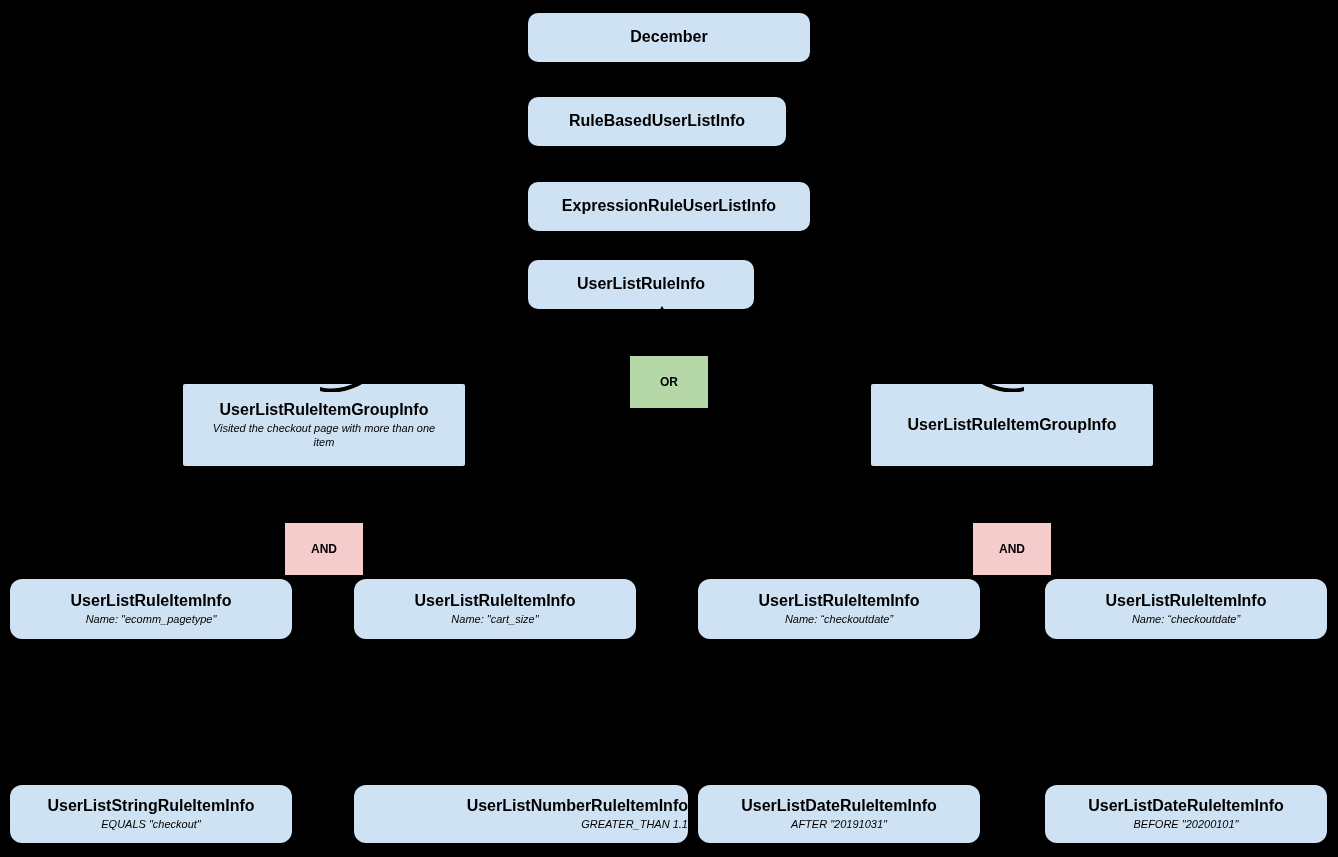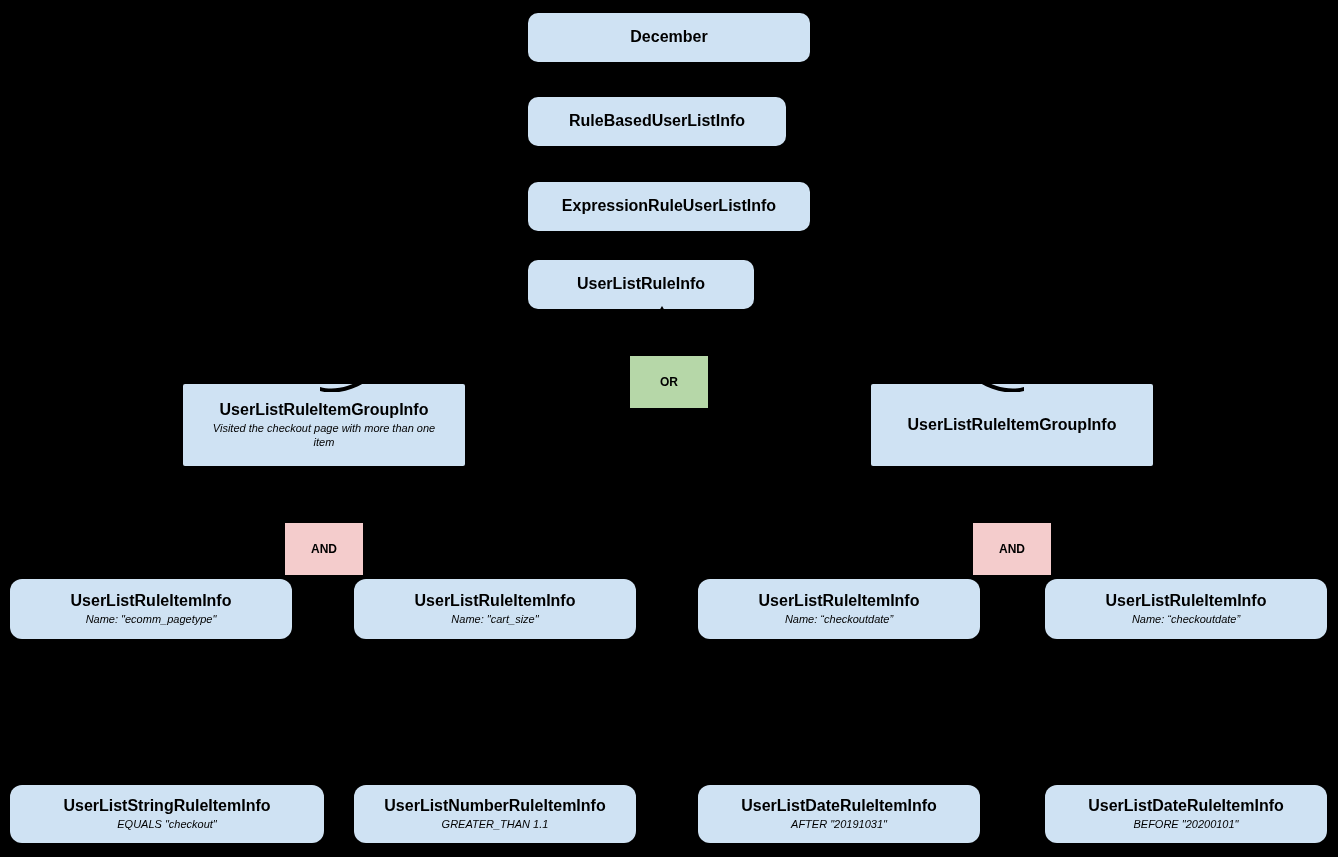--- a/index.html
+++ b/index.html
@@ -127,26 +127,26 @@
 <div class="node item" style="left:698px; top:579px; width:282px; height:60px;">
   <span class="title">UserListRuleItemInfo</span>
   <span class="subtitle">Name: “checkoutdate”</span>
 </div>
 
 <div class="node item" style="left:1045px; top:579px; width:282px; height:60px;">
   <span class="title">UserListRuleItemInfo</span>
   <span class="subtitle">Name: “checkoutdate”</span>
 </div>
 
-<div class="node item" style="left:10px; top:785px; width:314px; height:58px;">
+<div class="node item" style="left:10px; top:785px; width:282px; height:58px;">
   <span class="title">UserListStringRuleItemInfo</span>
   <span class="subtitle">EQUALS "checkout"</span>
 </div>
 
-<div class="node item" style="left:354px; top:785px; width:282px; height:58px;">
+<div class="node item" style="left:354px; top:785px; width:334px; height:58px;align-items:flex-end;">
   <span class="title">UserListNumberRuleItemInfo</span>
   <span class="subtitle">GREATER_THAN 1.1</span>
 </div>
 
 <div class="node item" style="left:698px; top:785px; width:282px; height:58px;">
   <span class="title">UserListDateRuleItemInfo</span>
   <span class="subtitle">AFTER "20191031"</span>
 </div>
 
 <div class="node item" style="left:1045px; top:785px; width:282px; height:58px;">

